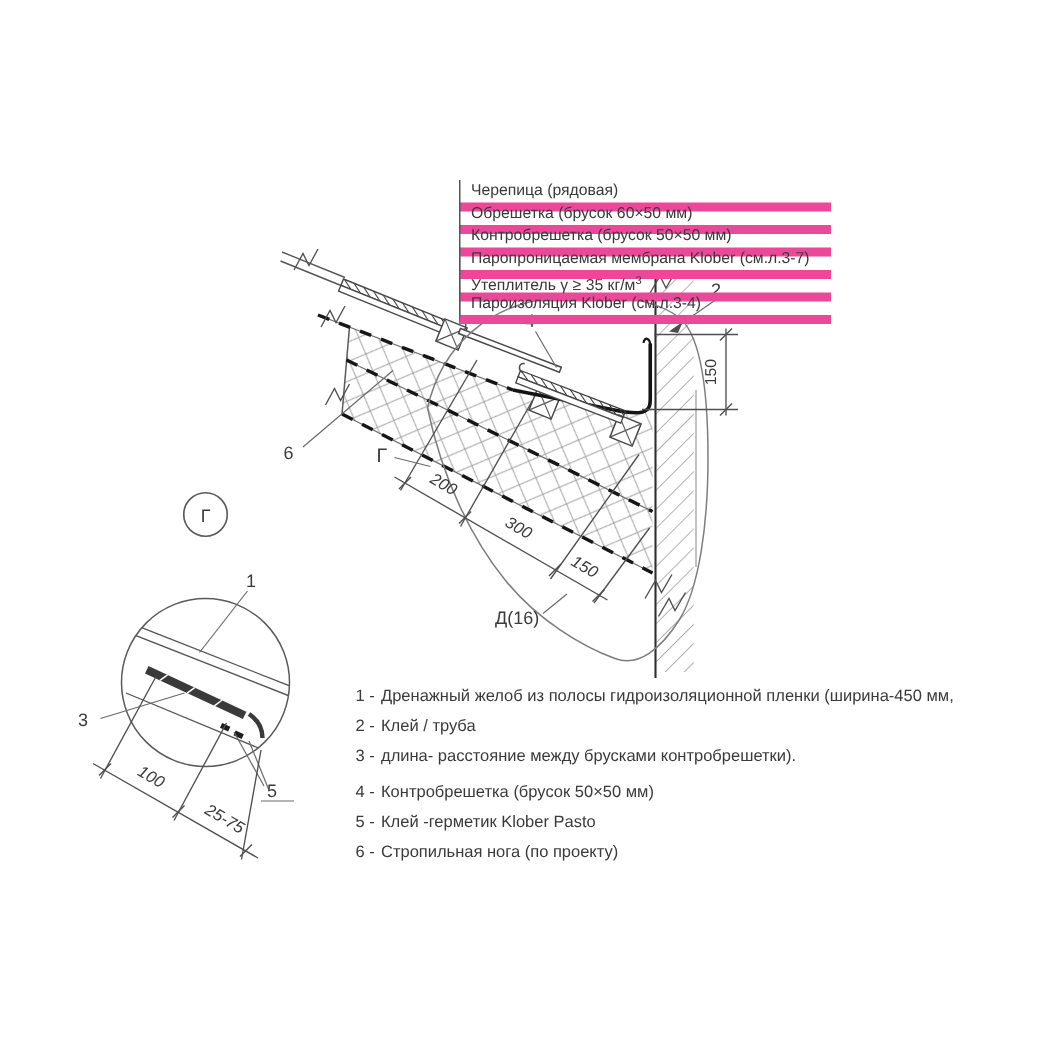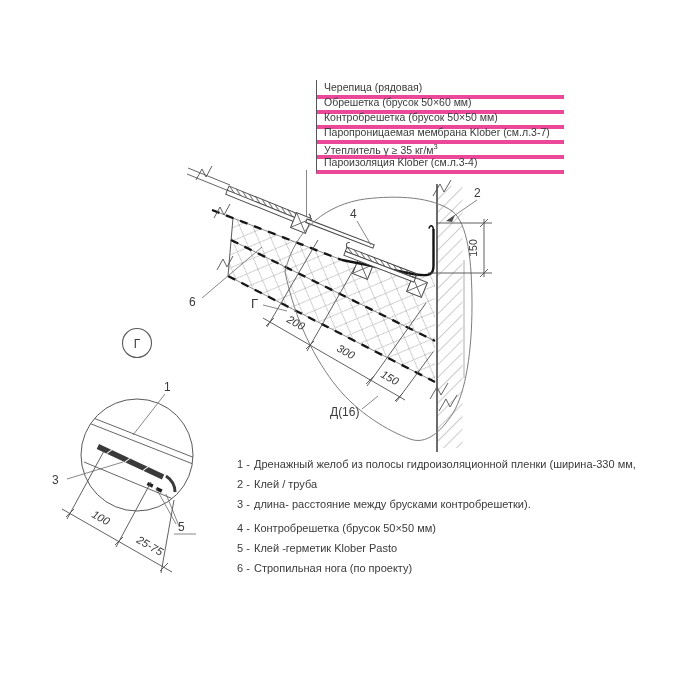--- a/index.html
+++ b/index.html
@@ -1,22 +1,22 @@
 <!DOCTYPE html>
 <html><head>
 <meta charset="utf-8">
 <style>
   html,body{margin:0;padding:0;background:#ffffff;}
   #canvas{position:relative;width:700px;height:700px;background:#fff;overflow:hidden;
           font-family:"Liberation Sans",sans-serif;color:#3b3b3b;}
   #drawing{position:absolute;left:0;top:0;}
   
-  .leg-row{position:absolute;left:316px;width:240px;height:15px;
-           border-bottom:4px solid #ec4899;border-left:1px solid #565656;
-           padding-left:7px;font-size:10.5px;line-height:14px;color:#3a3a3a;white-space:nowrap;}
+  .leg-row{position:absolute;left:306px;width:240px;height:15px;
+           border-bottom:6px solid #ec4899;border-left:1px solid #565656;
+           padding-left:7px;font-size:10.5px;line-height:14px;color:#3a3a3a;white-space:nowrap;margin-top:40px;}
   .leg-row sup{font-size:7.5px;}
   
   #notes{position:absolute;left:237px;top:454px;width:450px;font-size:11px;color:#3a3a3a;}
   .note-line{position:relative;line-height:20px;padding-left:17px;white-space:nowrap;}
   .note-line .num{position:absolute;left:0;}
   .note-gap{margin-top:4px;}
   svg text{font-family:"Liberation Sans",sans-serif;fill:#3b3b3b;}
   .dimtxt{font-style:italic;}
 </style>
 </head>
@@ -197,29 +197,29 @@
       <line x1="66" y1="517" x2="74" y2="509"></line>
       <line x1="115" y1="545" x2="123" y2="537"></line>
       <line x1="160" y1="571" x2="168" y2="563"></line>
     </g>
     <text class="dimtxt" transform="translate(99,521) rotate(30)" text-anchor="middle" font-size="11">100</text>
     <text class="dimtxt" transform="translate(148,549) rotate(30)" text-anchor="middle" font-size="11">25-75</text>
   </svg>
 
   <div>
     <div class="leg-row" style="top:80px">Черепица (рядовая)</div>
-    <div class="leg-row" style="top:95px">Обрешетка (брусок 50×60 мм)</div>
+    <div class="leg-row" style="top:95px">Обрешетка (брусок 60×50 мм)</div>
     <div class="leg-row" style="top:110px">Контробрешетка (брусок 50×50 мм)</div>
     <div class="leg-row" style="top:125px">Паропроницаемая мембрана Klober (см.л.3-7)</div>
     <div class="leg-row" style="top:140px"><span>Утеплитель γ ≥  35 кг/м</span><sup>3</sup></div>
     <div class="leg-row" style="top:155px">Пароизоляция Klober (см.л.3-4)</div>
   </div>
 
   <div id="notes">
-    <div class="note-line"><span class="num">1 -</span><span>Дренажный желоб из полосы гидроизоляционной пленки (ширина-330 мм,</span></div>
+    <div class="note-line"><span class="num">1 -</span><span>Дренажный желоб из полосы гидроизоляционной пленки (ширина-450 мм,</span></div>
     <div class="note-line"><span class="num">2 -</span><span>Клей / труба</span></div>
     <div class="note-line"><span class="num">3 -</span></div>
     <div class="note-line"><span>длина- расстояние между брусками контробрешетки).</span></div>
     <div class="note-line note-gap"><span class="num">4 -</span><span>Контробрешетка (брусок 50×50 мм)</span></div>
     <div class="note-line"><span class="num">5 -</span><span>Клей -герметик Klober Pasto</span></div>
     <div class="note-line"><span class="num">6 -</span><span>Стропильная нога (по проекту)</span></div>
   </div>
 
 </div>
 

